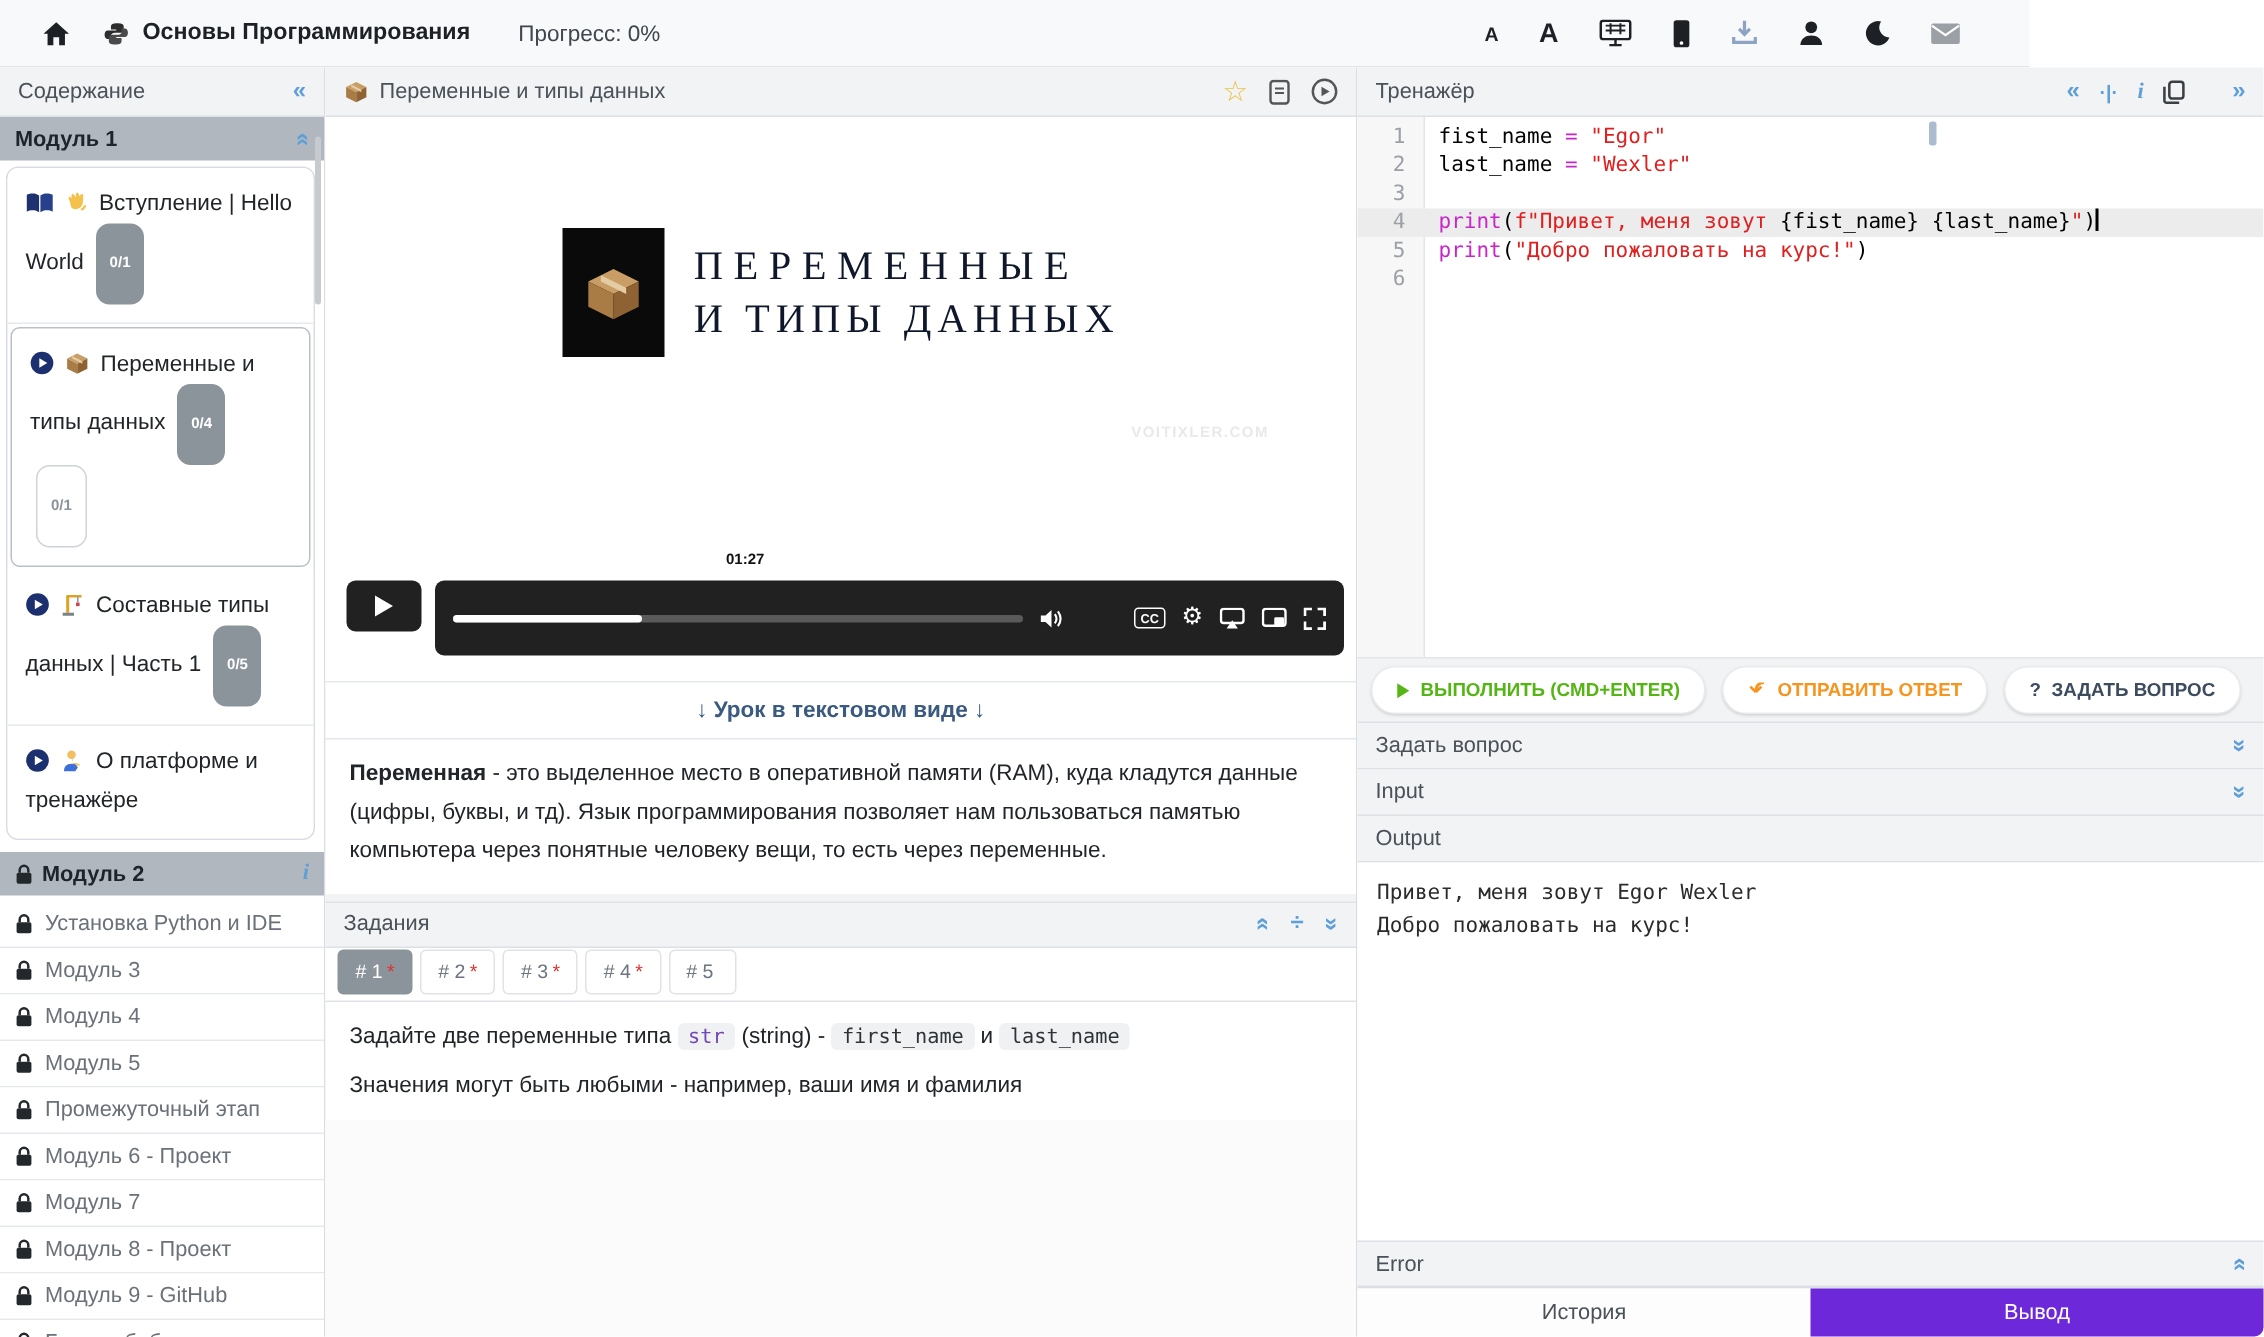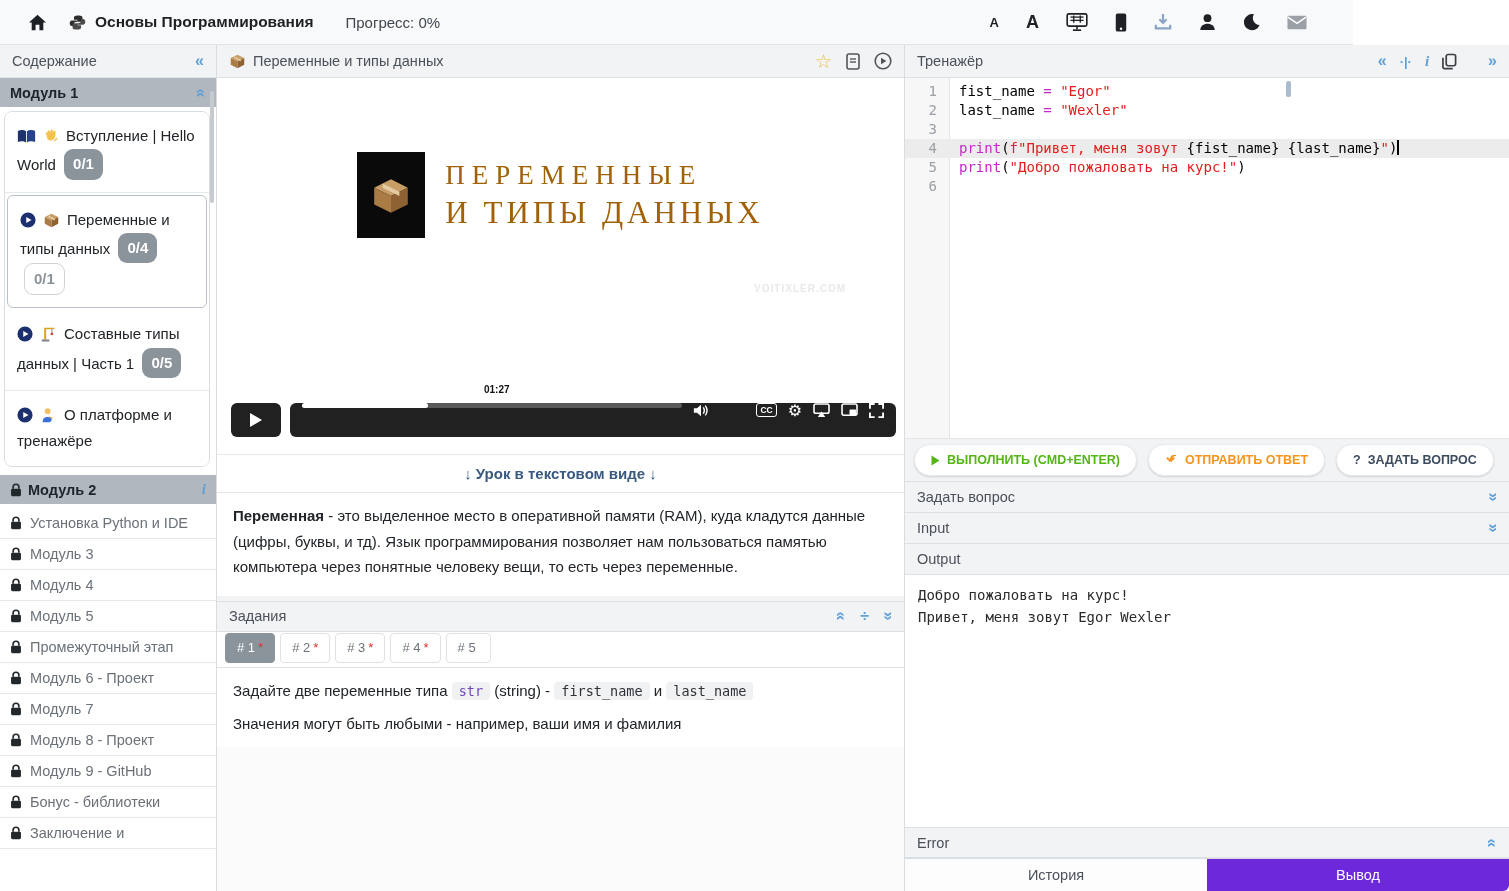--- a/index.html
+++ b/index.html
@@ -35,41 +35,41 @@
   .module-header { height:29px; background:#b0b7be; display:flex; align-items:center;
     padding:0 10px; font-size:14.5px; font-weight:bold; color:#1d242c; cursor:pointer;justify-content:space-between; }
   .module-header .mh-right { margin-left:auto; }
   .info-i { color:#5f9fd8; font-family:"Liberation Serif",serif; font-style:italic; font-weight:bold; font-size:15px; cursor:pointer; }
   .lesson-list { background:#fff; border:1px solid #d9dde1; border-radius:8px; margin:4px 6px 8px 4px; overflow:hidden; }
   .lesson-item { padding:11px 10px 12px 12px; border-bottom:1px solid #e7eaec; font-size:15px;
     line-height:1.75; cursor:pointer; background:#fff; }
   .lesson-item:last-child { border-bottom:none; }
   .lesson-item.selected { border:1px solid #b9c0c7; border-radius:6px; margin:2px; }
   .li-ic { display:inline-block; vertical-align:-3px; margin-right:7px; }
-  .badge { display:inline-block; background:#8b939b; color:#fff; font-size:15px; font-weight:bold;
-    padding:2px 9px; border-radius:9px; vertical-align:1px; margin-left:4px; }
+  .badge { display:inline-block; background:#8b939b; color:#fff; font-size:10px; font-weight:bold;
+    padding:18px 9px; border-radius:9px; vertical-align:1px; margin-left:4px; }
   .badge.outline { background:#fff; color:#8b939b; border:1px solid #ced3d8; }
   .locked-row { height:31px; display:flex; align-items:center; gap:8px; padding:0 10px;
     border-bottom:1px solid #e6e9ec; font-size:14.5px; color:#6a7178; background:#fff; cursor:pointer; }
   .sb-scroll { position:absolute; right:2px; top:46px; width:4px; height:112px; background:#c6cbd0; border-radius:2px; }
 
   
   .video-area { height:377px; position:relative; background:#fff; border-bottom:1px solid #e6e8ea; flex:0 0 auto; }
   .slide { position:absolute; left:0; right:0; top:74px; display:flex; justify-content:center; align-items:center; gap:20px; }
   .slide-box { width:68px; height:86px; background:#0a0a0a; display:flex; align-items:center; justify-content:center; }
-  .slide-title { font-family:"Liberation Serif", serif; color:#a16207; }
+  .slide-title { font-family:"Liberation Serif", serif; color:#0f172a; }
   .slide-title .l1 { font-size:27px; letter-spacing:7px; }
-  .slide-title .l2 { font-size:31px; letter-spacing:4px; margin-top:4px; }
+  .slide-title .l2 { font-size:27px; letter-spacing:4px; margin-top:4px; }
   .watermark { position:absolute; right:58px; top:205px; font-size:10px; font-weight:bold;
     color:#e9e9e9; letter-spacing:1px; }
   .controls { position:absolute; left:14px; right:8px; bottom:17px; display:flex; gap:9px; }
   .play-btn { width:50px; height:34px; background:#212121; border-radius:6px; display:flex;
     align-items:center; justify-content:center; cursor:pointer; flex:0 0 auto; }
-  .ctrl-bar { flex:1; height:34px; background:#212121; border-radius:6px; display:flex;
-    align-items:flex-start; padding:0 12px; gap:11px; position:relative; }
+  .ctrl-bar { flex:1; height:50px; background:#212121; border-radius:6px; display:flex;
+    align-items:center; padding:0 12px; gap:11px; position:relative; }
   .track { flex:1; height:5px; background:#5a5a5a; border-radius:3px; position:relative; cursor:pointer; }
   .track .played { position:absolute; left:0; top:0; bottom:0; width:33%; background:#fff; border-radius:3px; }
   .time-tip { position:absolute; left:188px; top:-21px; background:#fff; color:#111;
     font-size:10px; font-weight:bold; padding:2px 6px; border-radius:3px; }
   .time-tip:after { content:""; position:absolute; left:50%; margin-left:-4px; top:100%;
     border:4px solid transparent; border-top-color:#fff; }
   .ctrl-ic { color:#fff; cursor:pointer; display:flex; align-items:center; }
   .cc-box { border:1.5px solid #fff; border-radius:3px; font-size:8.5px; font-weight:bold; padding:1px 3px;margin-left:36px; }
   .gear-glyph { font-size:16px; line-height:1; }
 
@@ -563,22 +563,22 @@
   </div>
   <div class="section-header">
     <span>Input</span>
     <span class="sh-right chev rot-down">«</span>
   </div>
   <div class="section-header">
     <span>Output</span>
   </div>
 
   <div class="output-body">
+    <div>Привет, меня зовут Egor Wexler</div>
     <div>Добро пожаловать на курс!</div>
-    <div>Привет, меня зовут Egor Wexler</div>
   </div>
 
   <div class="section-header error-header">
     <span>Error</span>
     <span class="sh-right chev rot-up">«</span>
   </div>
 
   <div class="bottom-tabs">
     <div class="b-tab">История</div>
     <div class="b-tab active">Вывод</div>

